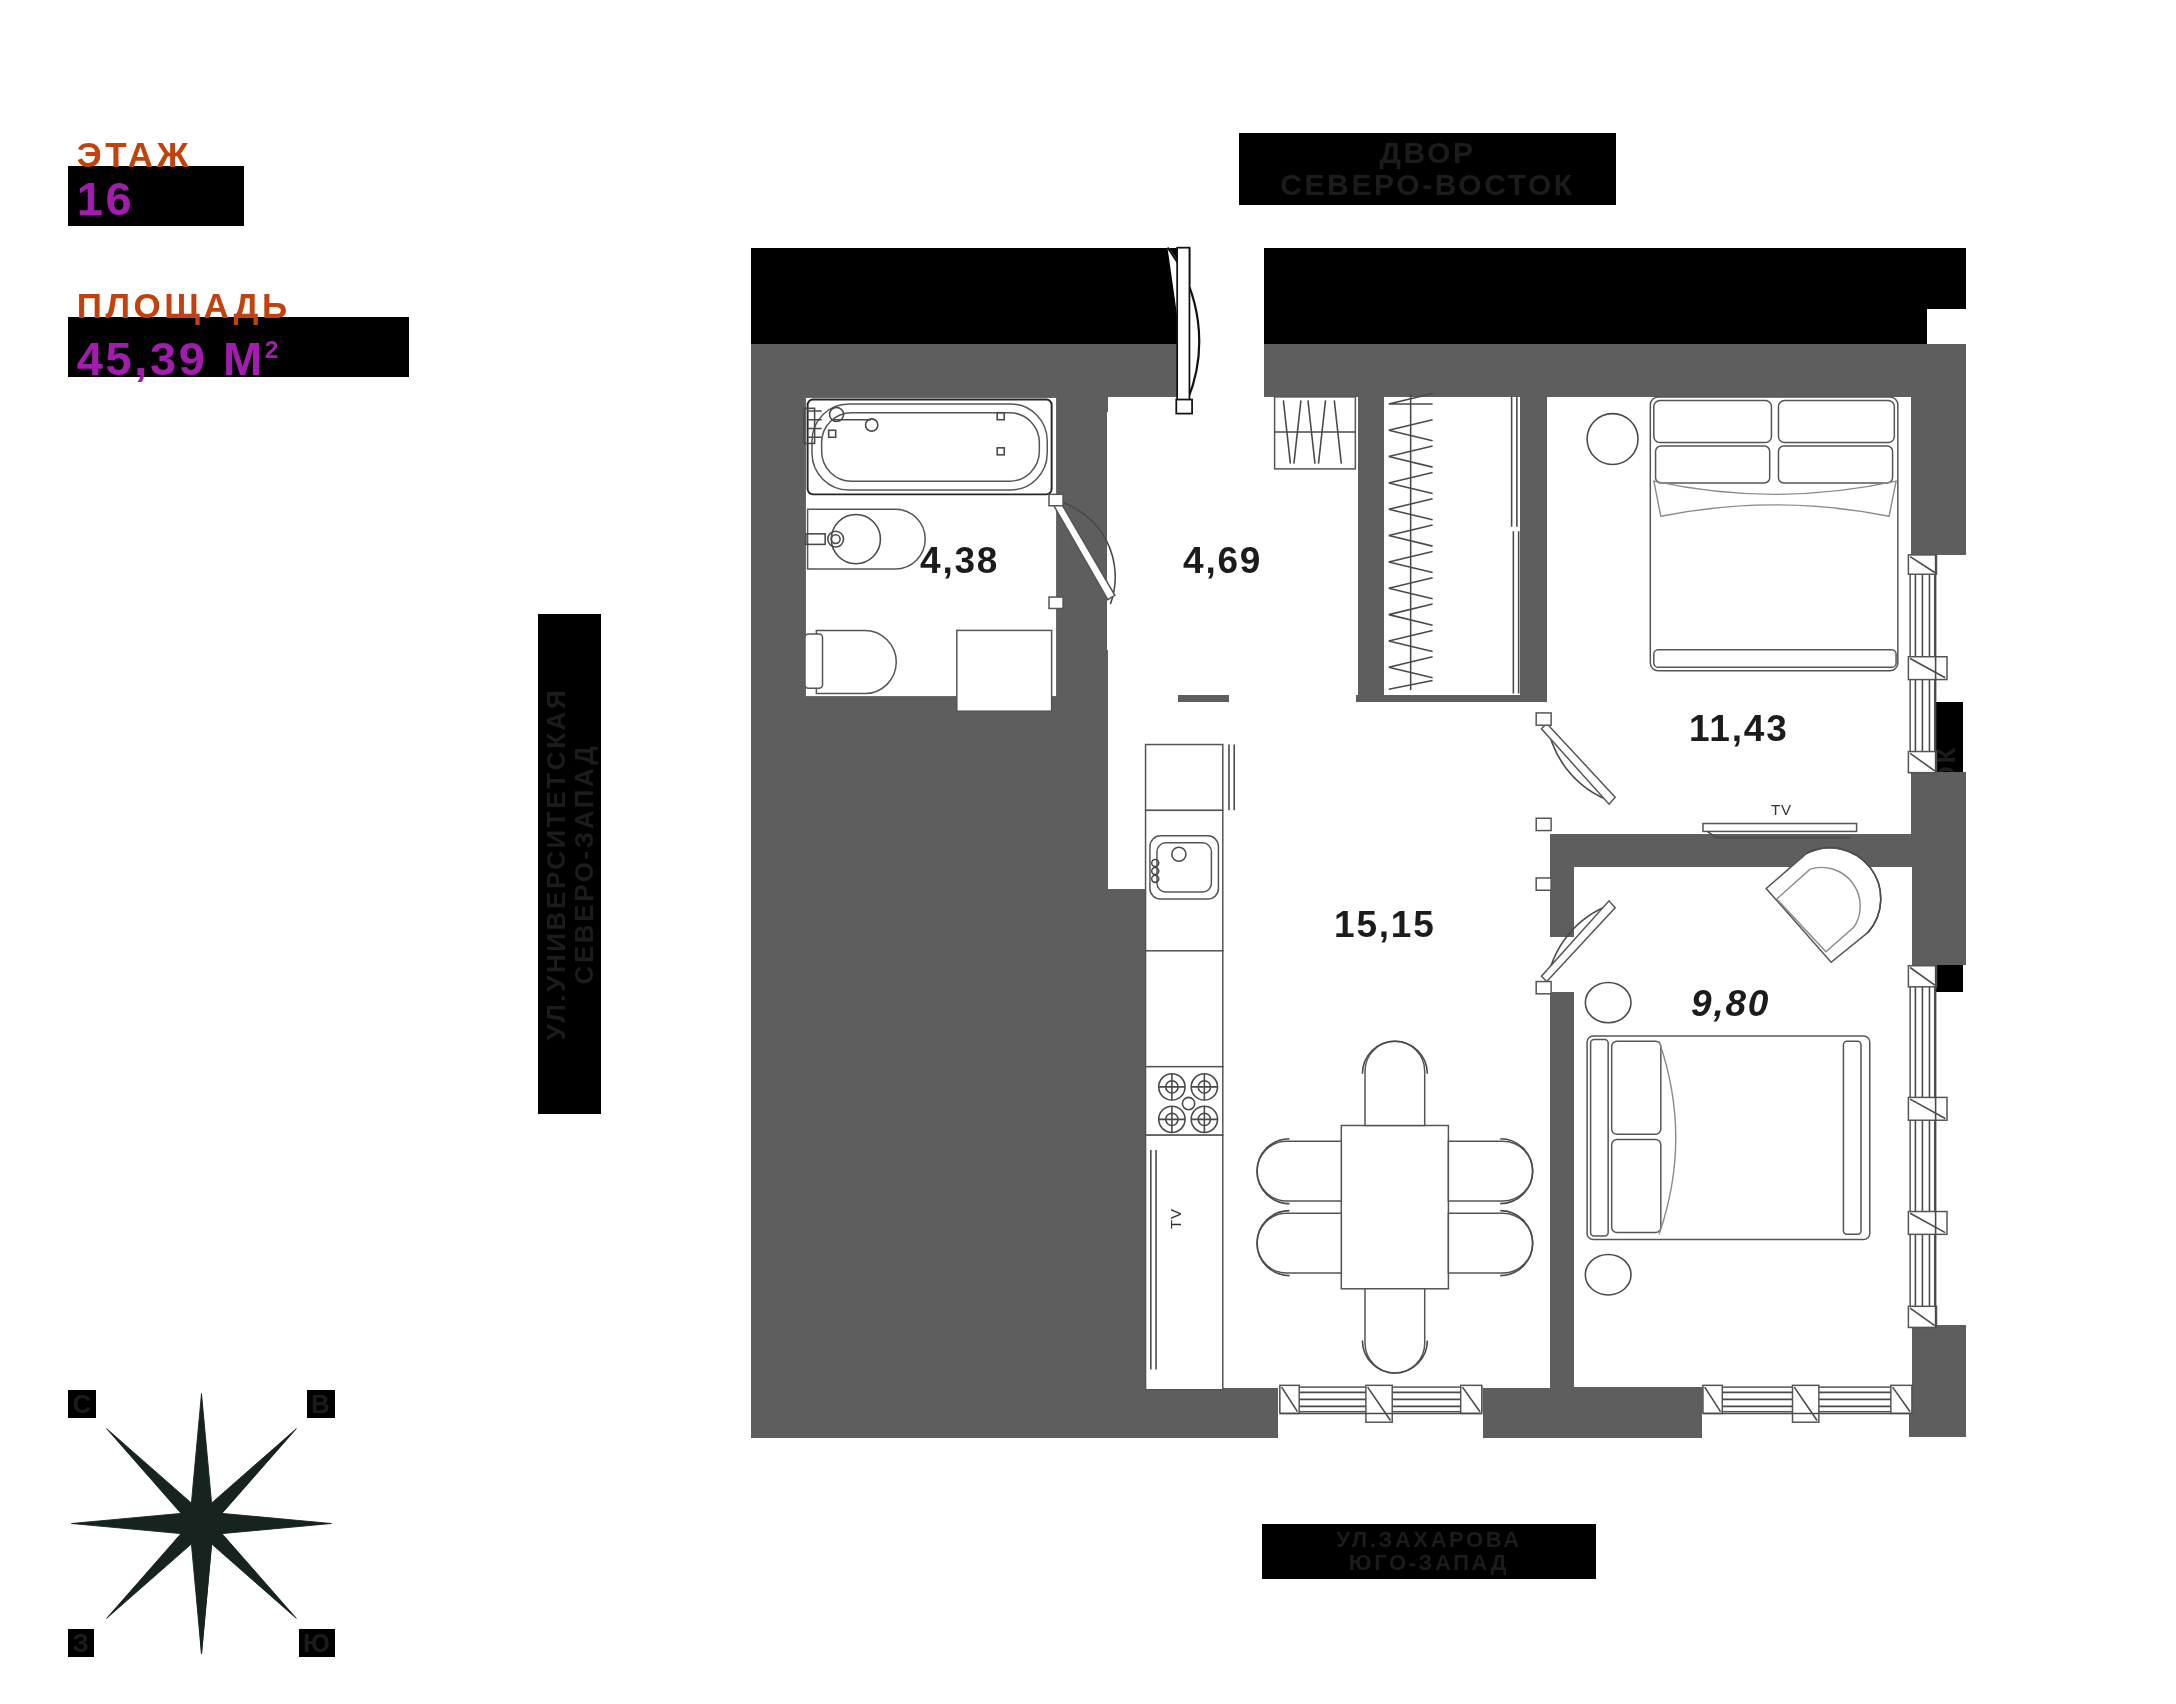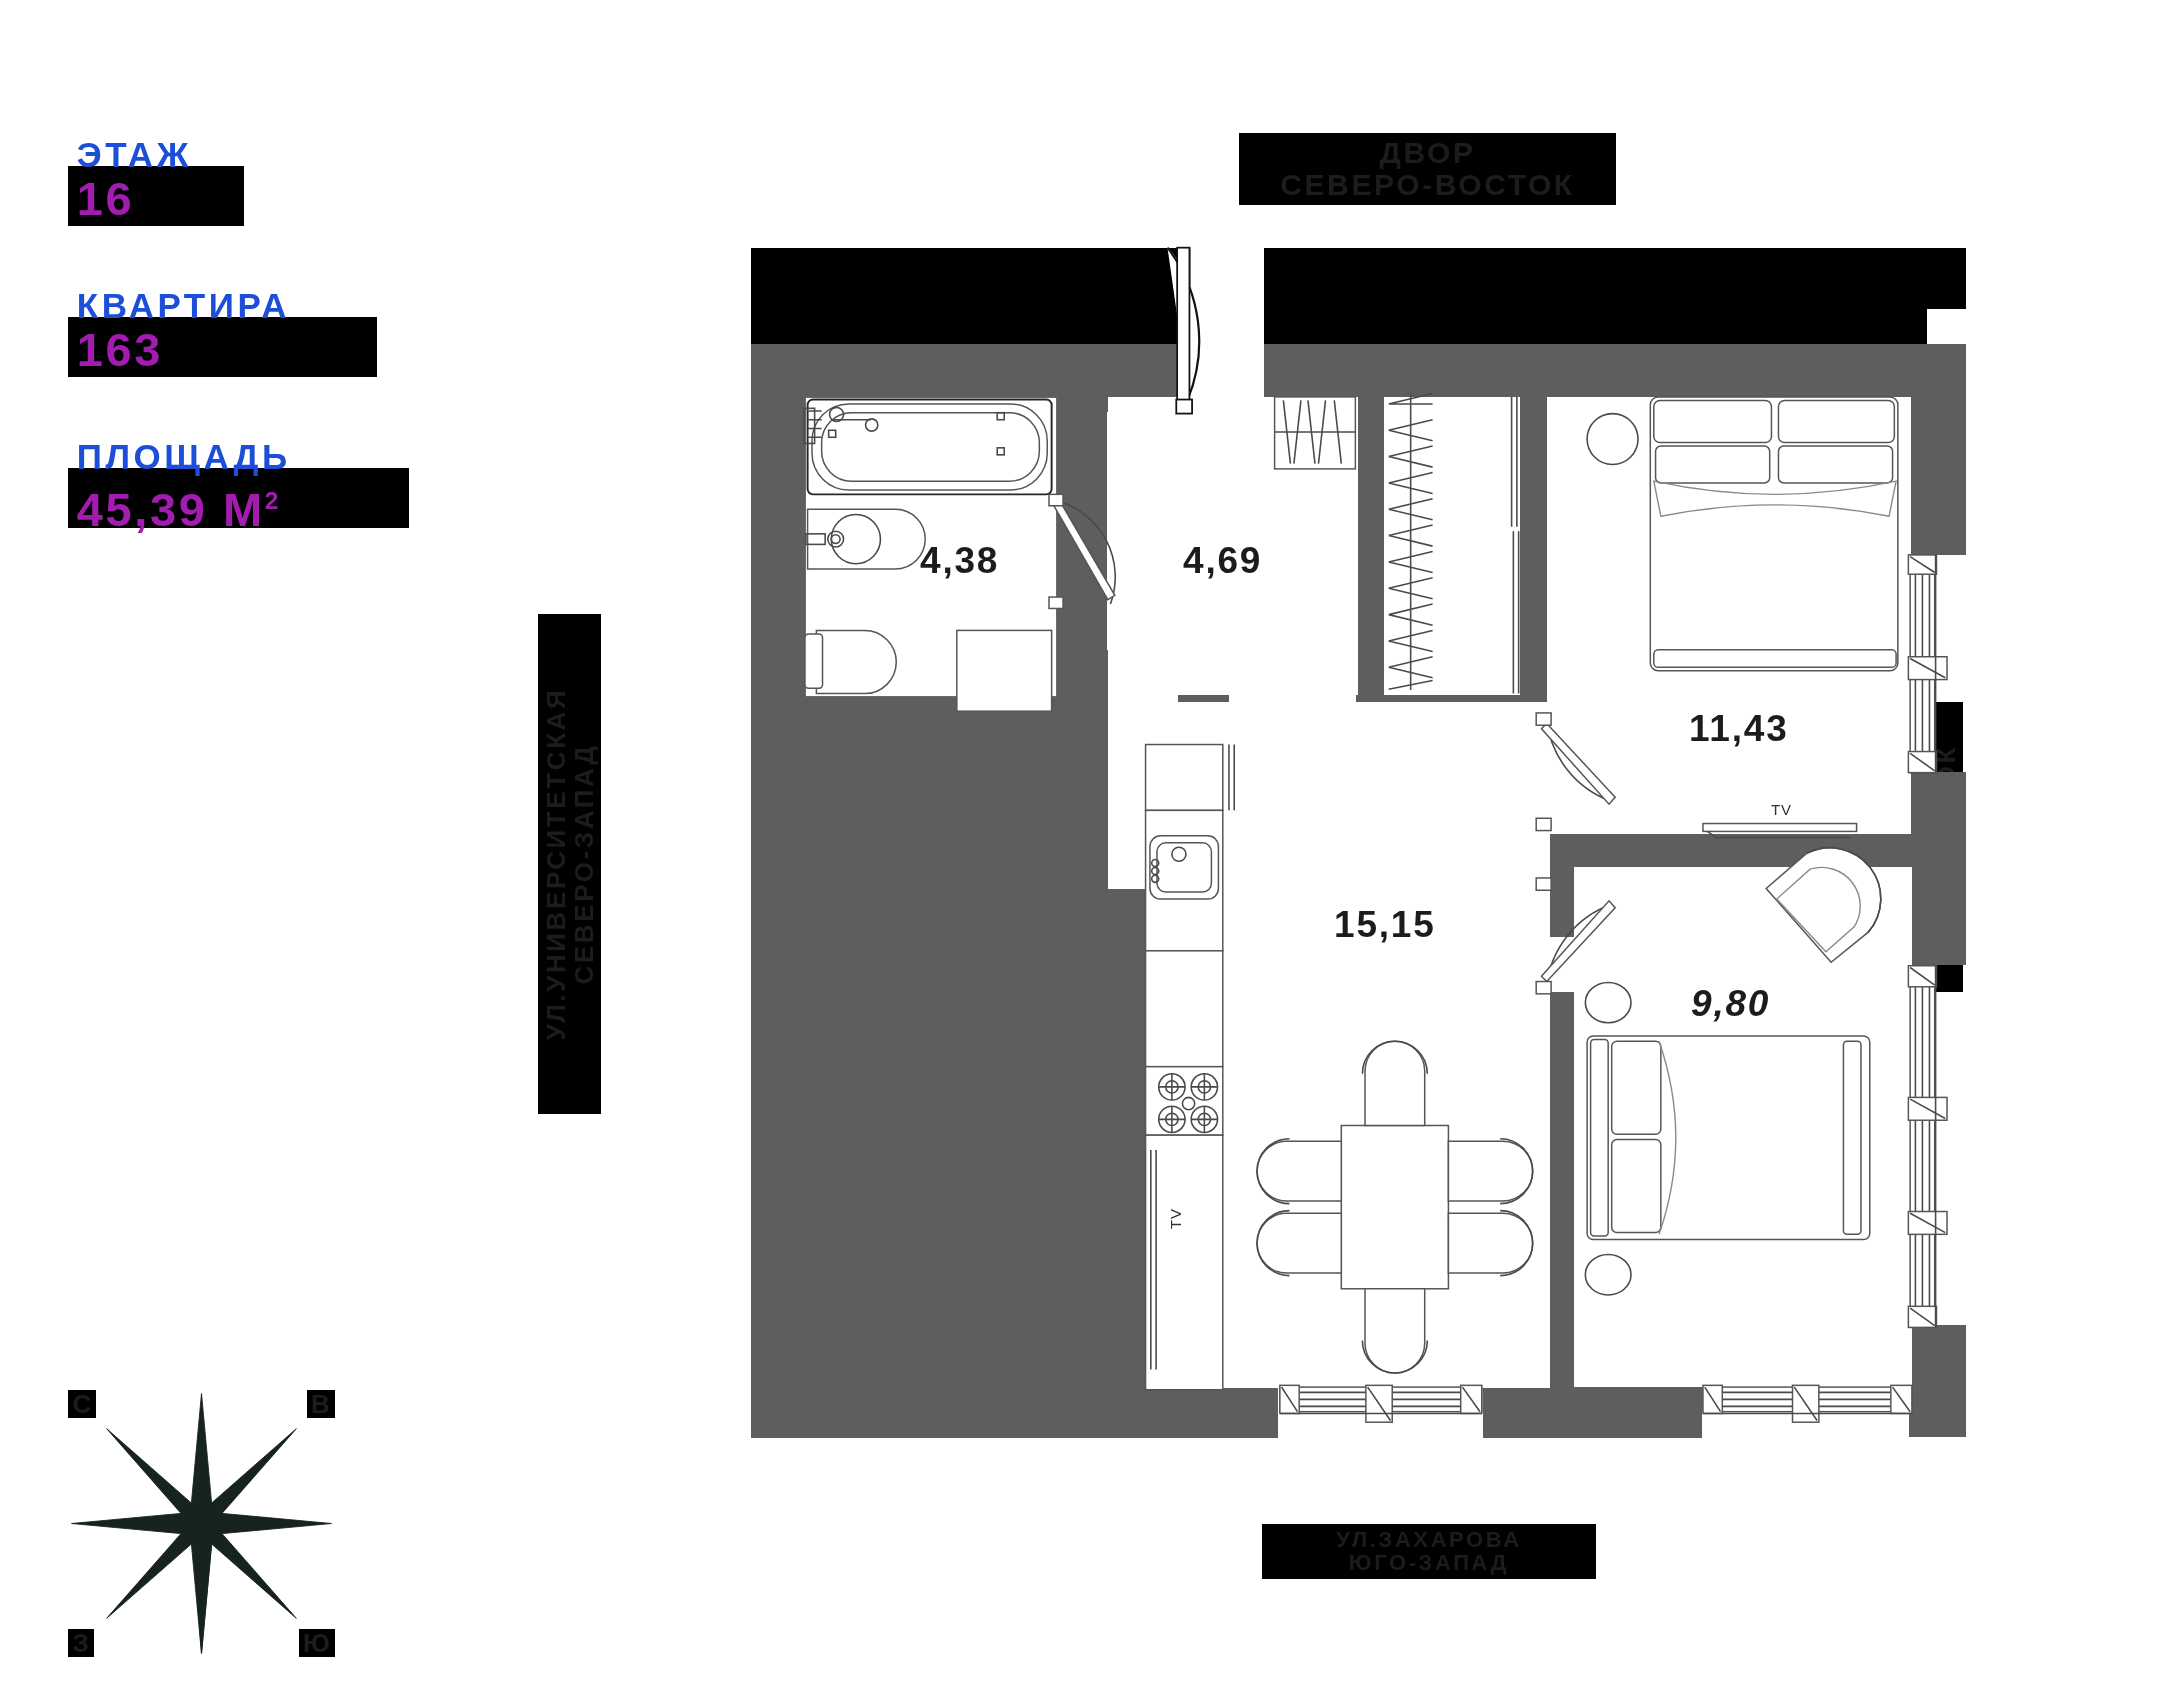--- a/index.html
+++ b/index.html
@@ -31,21 +31,21 @@
     height: 60px;
     background: #000000;
   }
   .info-label {
     position: relative;
     z-index: 2;
     font-size: 35px;
     letter-spacing: 3.5px;
     font-weight: 700;
     line-height: 37px;
-    color: #1d4ed8;
+    color: #c2410c;
     display: block;
     margin-left: 8.8px;
   }
   .info-value {
     position: relative;
     z-index: 2;
     font-size: 47px;
     letter-spacing: 2.6px;
     font-weight: 700;
     line-height: 51px;
@@ -155,25 +155,20 @@
 
 <div id="info-block">
 
   <div class="info-item">
     <div class="info-bar" style="width:176px;"></div>
     <span class="info-label">ЭТАЖ</span>
     <span class="info-value">16</span>
   </div>
 
 
-  <div class="info-item">
-    <div class="info-bar" style="width:309px;"></div>
-    <span class="info-label">КВАРТИРА</span>
-    <span class="info-value">163</span>
-  </div>
 
   <div class="info-item">
     <div class="info-bar" style="width:341px;"></div>
     <span class="info-label">ПЛОЩАДЬ</span>
     <span class="info-value"><span>45,39 M</span><sup>2</sup></span>
   </div>
 
 </div>
 
 <div id="compass">

